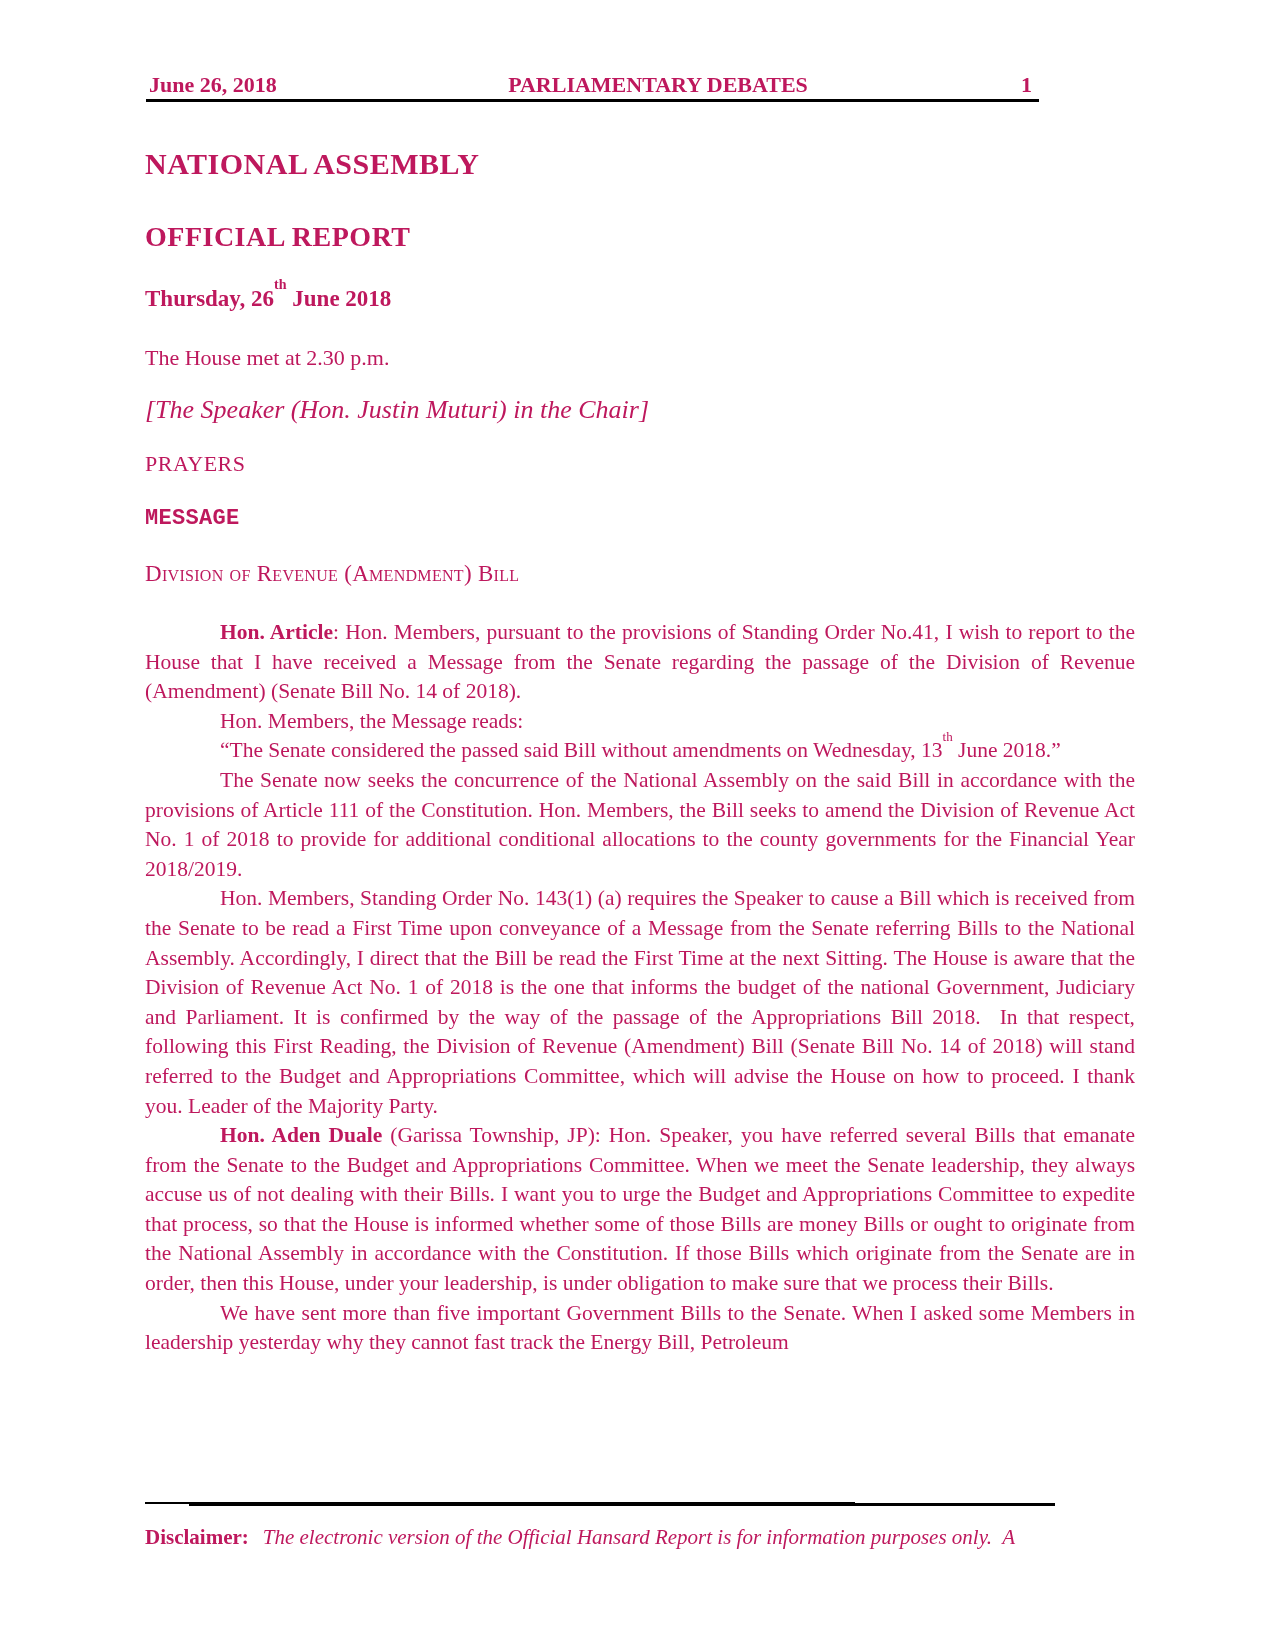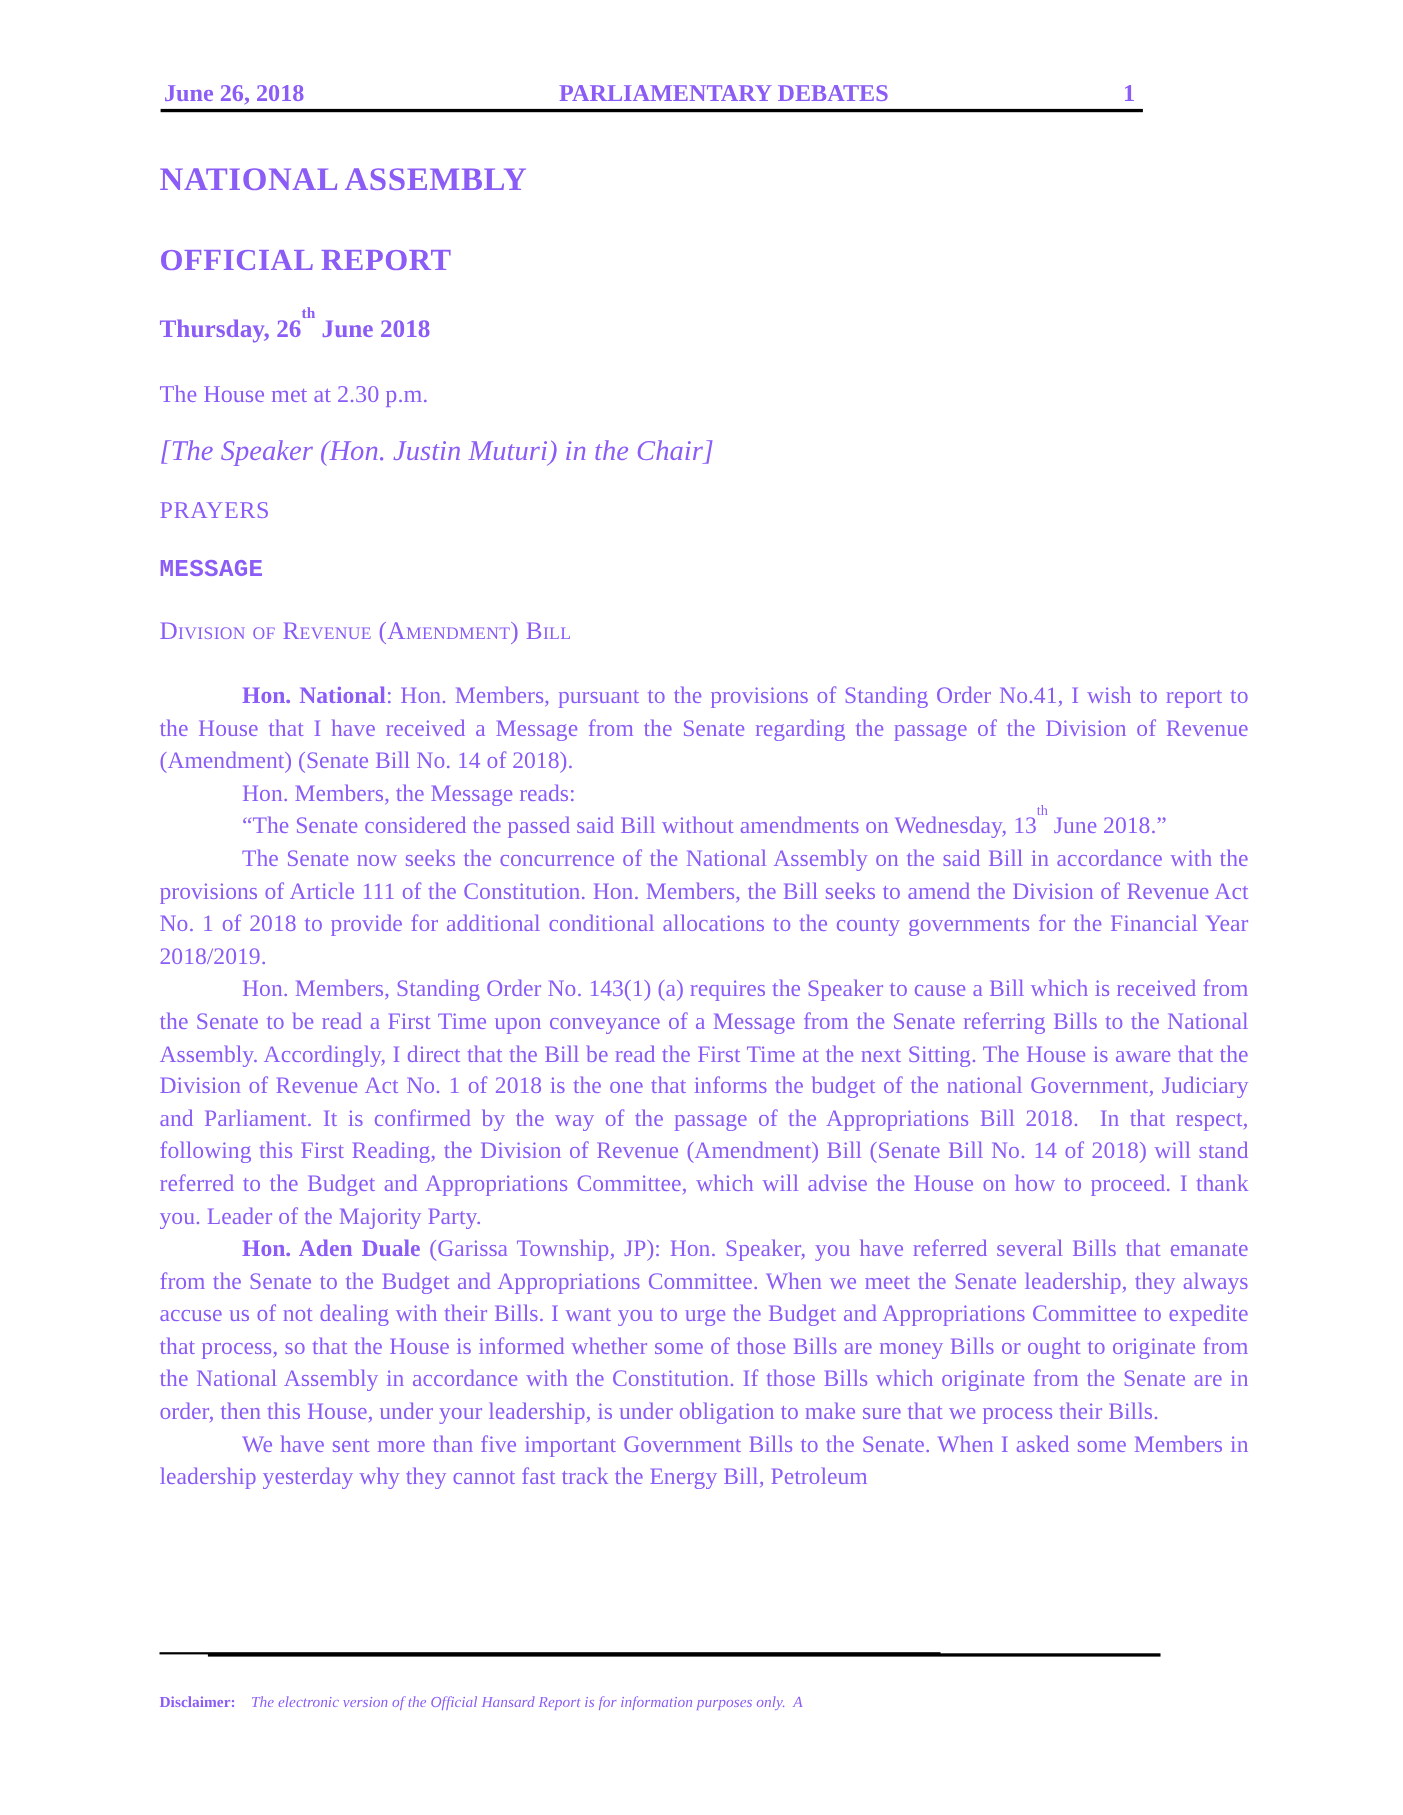--- a/index.html
+++ b/index.html
@@ -1,21 +1,21 @@
 <!DOCTYPE html>
 <html><head>
 <meta charset="utf-8">
 <style>
   html, body { margin: 0; padding: 0; background: #ffffff; }
   .page {
     position: relative;
     width: 1275px;
     height: 1650px;
     background: #ffffff;
-    color: #8b5cf6;
+    color: #be185d;
     font-family: "Liberation Serif", serif;
     overflow: hidden;
   }
   .sheet {
     position: absolute;
     left: 145px;
     top: 0;
     width: 990px;
   }
   
@@ -59,21 +59,21 @@
     text-indent: 75px;
   }
   .para span, .para sup { white-space: pre-wrap; }
   .para .bold { font-weight: bold; }
   .para sup { font-size: 13px; position: relative; top: -8px; line-height: 0; }
   
   .page-footer { position: absolute; left: 145px; top: 1501px; width: 990px; }
   .footer-rule { position: relative; height: 6px; }
   .footer-rule .seg1 { position: absolute; left: 0; top: 1px; width: 710px; height: 2px; background: #000; }
   .footer-rule .seg2 { position: absolute; left: 44px; top: 2px; width: 866px; height: 3px; background: #000; }
-  .disclaimer { margin: 29px 0 0 0; font-size: 14px; line-height: 26px; }
+  .disclaimer { margin: 17px 0 0 0; font-size: 21px; line-height: 26px; }
   .disclaimer .disc-label { font-weight: bold; font-style: normal; }
   .disclaimer .disc-text { font-style: italic; margin-left: 14px; white-space: pre-wrap; }
 </style>
 </head>
 <body>
 
 <div class="page">
   <div class="sheet">
 
     <header class="running-header">
@@ -88,21 +88,21 @@
       <h2 class="m-report">OFFICIAL REPORT</h2>
       <h3 class="m-sitting"><span>Thursday, 26</span><sup>th</sup><span> June 2018</span></h3>
       <p class="m-met">The House met at 2.30 p.m.</p>
       <p class="m-chair">[The Speaker (Hon. Justin Muturi) in the Chair]</p>
       <p class="m-prayers">PRAYERS</p>
       <p class="m-message">MESSAGE</p>
       <p class="m-bill">Division of Revenue (Amendment) Bill</p>
     </section>
 
     <main class="body-text">
-        <p class="para"><span class="bold">Hon. National</span><span>: Hon. Members, pursuant to the provisions of Standing Order No.41, I wish to report to the House that I have received a Message from the Senate regarding the passage of the Division of Revenue (Amendment) (Senate Bill No. 14 of 2018).</span></p>
+        <p class="para"><span class="bold">Hon. Article</span><span>: Hon. Members, pursuant to the provisions of Standing Order No.41, I wish to report to the House that I have received a Message from the Senate regarding the passage of the Division of Revenue (Amendment) (Senate Bill No. 14 of 2018).</span></p>
         <p class="para"><span>Hon. Members, the Message reads:</span></p>
         <p class="para"><span>“The Senate considered the passed said Bill without amendments on Wednesday, 13</span><sup>th</sup><span> June 2018.”</span></p>
         <p class="para"><span>The Senate now seeks the concurrence of the National Assembly on the said Bill in accordance with the provisions of Article 111 of the Constitution. Hon. Members, the Bill seeks to amend the Division of Revenue Act No. 1 of 2018 to provide for additional conditional allocations to the county governments for the Financial Year 2018/2019.</span></p>
         <p class="para"><span>Hon. Members, Standing Order No. 143(1) (a) requires the Speaker to cause a Bill which is received from the Senate to be read a First Time upon conveyance of a Message from the Senate referring Bills to the National Assembly. Accordingly, I direct that the Bill be read the First Time at the next Sitting. The House is aware that the Division of Revenue Act No. 1 of 2018 is the one that informs the budget of the national Government, Judiciary and Parliament. It is confirmed by the way of the passage of the Appropriations Bill 2018.  In that respect, following this First Reading, the Division of Revenue (Amendment) Bill (Senate Bill No. 14 of 2018) will stand referred to the Budget and Appropriations Committee, which will advise the House on how to proceed. I thank you. Leader of the Majority Party.</span></p>
         <p class="para"><span class="bold">Hon. Aden Duale</span><span> (Garissa Township, JP): Hon. Speaker, you have referred several Bills that emanate from the Senate to the Budget and Appropriations Committee. When we meet the Senate leadership, they always accuse us of not dealing with their Bills. I want you to urge the Budget and Appropriations Committee to expedite that process, so that the House is informed whether some of those Bills are money Bills or ought to originate from the National Assembly in accordance with the Constitution. If those Bills which originate from the Senate are in order, then this House, under your leadership, is under obligation to make sure that we process their Bills.</span></p>
         <p class="para"><span>We have sent more than five important Government Bills to the Senate. When I asked some Members in leadership yesterday why they cannot fast track the Energy Bill, Petroleum</span></p>
       </main>
 
   </div>
 

